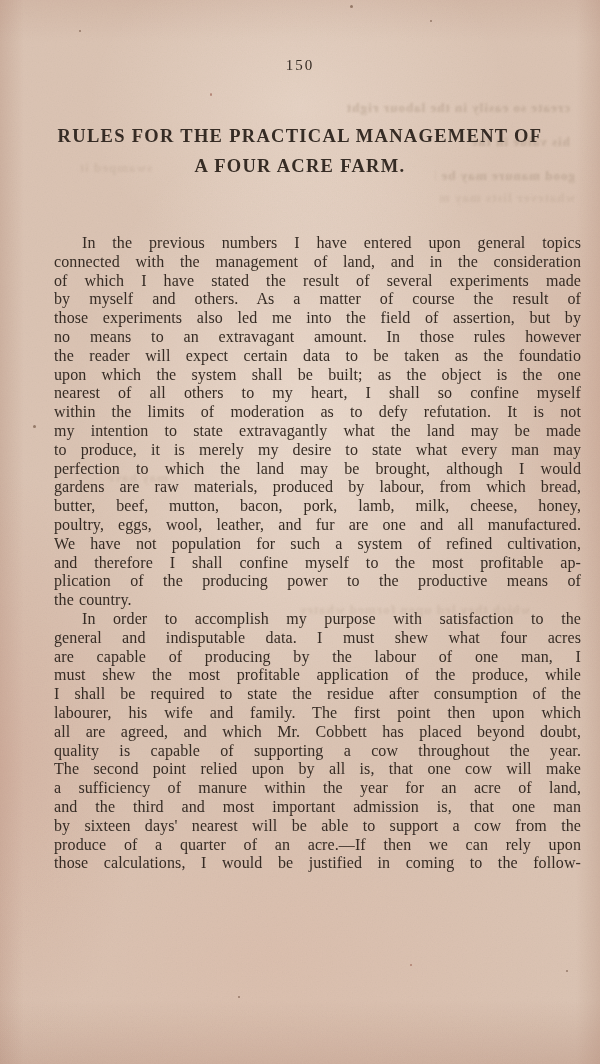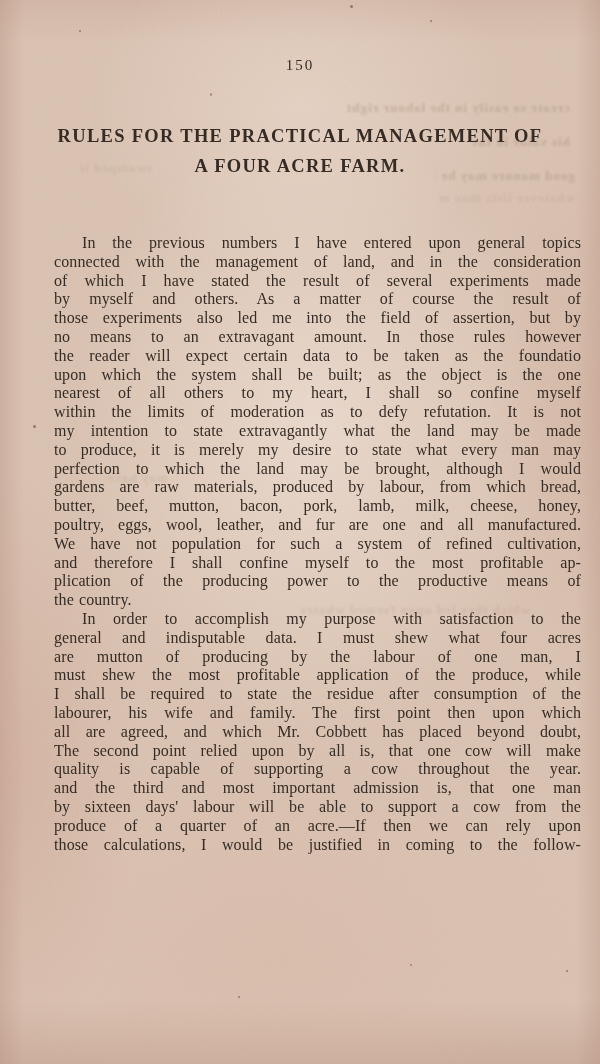--- a/index.html
+++ b/index.html
@@ -83,29 +83,30 @@
     <div class="line">perfection to which the land may be brought, although I would</div>
     <div class="line">gardens are raw materials, produced by labour, from which bread,</div>
     <div class="line">butter, beef, mutton, bacon, pork, lamb, milk, cheese, honey,</div>
     <div class="line">poultry, eggs, wool, leather, and fur are one and all manufactured.</div>
     <div class="line">We have not population for such a system of refined cultivation,</div>
     <div class="line">and therefore I shall confine myself to the most profitable ap-</div>
     <div class="line">plication of the producing power to the productive means of</div>
     <div class="line last">the country.</div>
     <div class="line first">In order to accomplish my purpose with satisfaction to the</div>
     <div class="line">general and indisputable data. I must shew what four acres</div>
-    <div class="line">are mutton of producing by the labour of one man, I</div>
+    <div class="line">are capable of producing by the labour of one man, I</div>
     <div class="line">must shew the most profitable application of the produce, while</div>
     <div class="line">I shall be required to state the residue after consumption of the</div>
     <div class="line">labourer, his wife and family. The first point then upon which</div>
     <div class="line">all are agreed, and which Mr. Cobbett has placed beyond doubt,</div>
+    <div class="line">quality is capable of supporting a cow throughout the year.</div>
     <div class="line">The second point relied upon by all is, that one cow will make</div>
-    <div class="line">quality is capable of supporting a cow throughout the year.</div>
+    <div class="line">a sufficiency of manure within the year for an acre of land,</div>
     <div class="line">and the third and most important admission is, that one man</div>
-    <div class="line">by sixteen days' labour will be able to support a cow from the</div>
+    <div class="line">by sixteen days' nearest will be able to support a cow from the</div>
     <div class="line">produce of a quarter of an acre.—If then we can rely upon</div>
     <div class="line">those calculations, I would be justified in coming to the follow-</div>
   </div>
 
 <div class="speck" style="left:350px; top:5px;  width:3px; height:3px;"></div>
 <div class="speck" style="left:430px; top:20px; width:2px; height:2px;"></div>
 <div class="speck" style="left:79px;  top:30px; width:2px; height:2px;"></div>
 <div class="speck red" style="left:210px; top:93px; width:2px; height:3px;"></div>
 <div class="speck" style="left:33px;  top:425px; width:3px; height:3px;"></div>
 <div class="speck" style="left:238px; top:996px; width:2px; height:2px;"></div>

